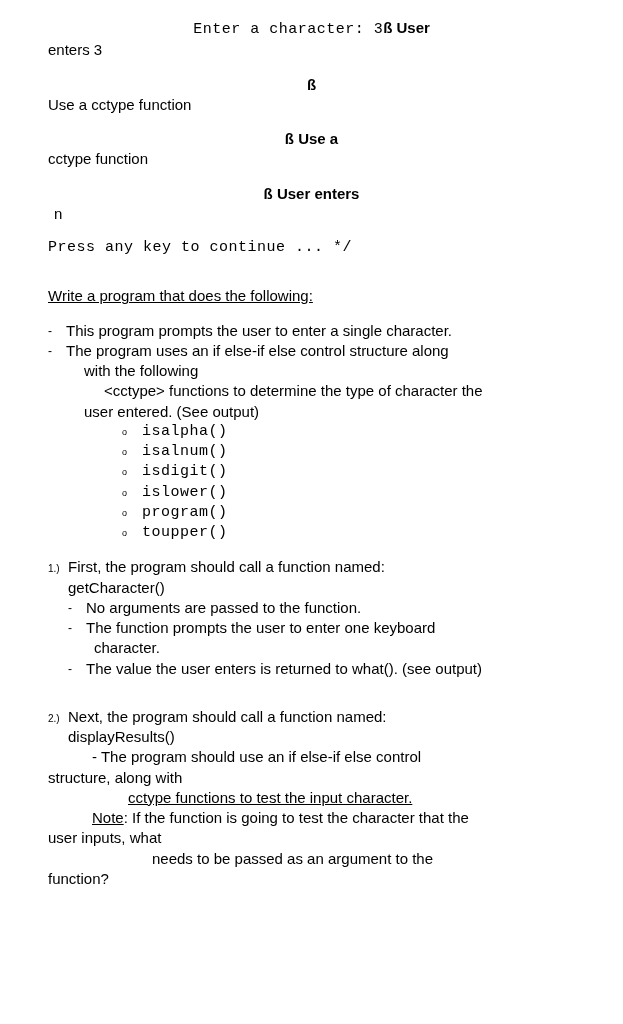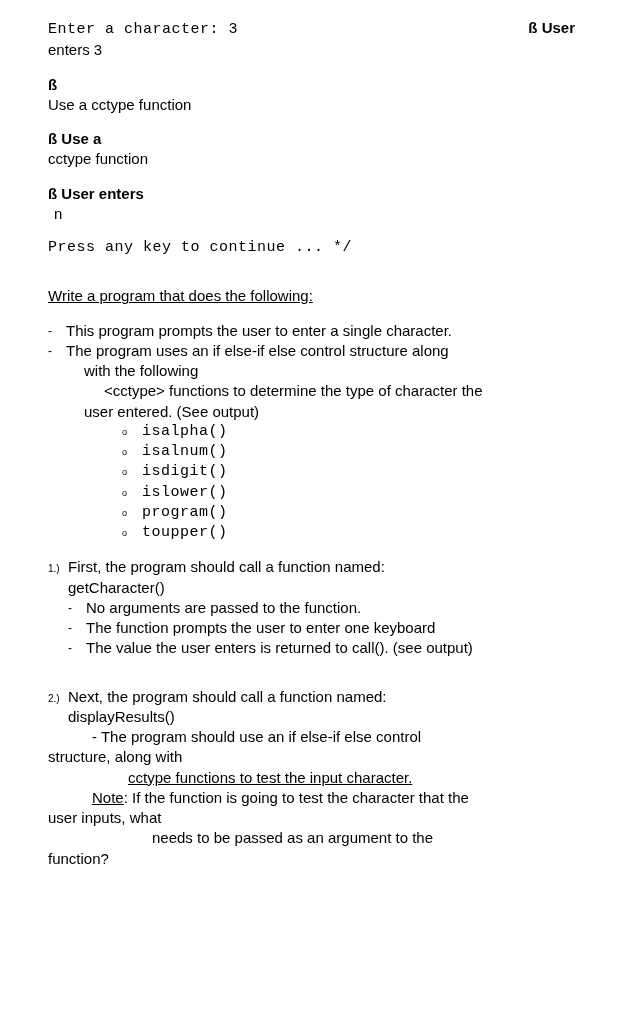--- a/index.html
+++ b/index.html
@@ -20,21 +20,21 @@
     font-family: "Courier New", Courier, monospace;
     font-size: 15px;
     letter-spacing: 0.5px;
   }
   .sans {
     font-family: Arial, Helvetica, sans-serif;
     font-size: 15px;
   }
   .gap-md { height: 14px; }
   .gap-lg { height: 28px; }
-  .row { display: flex; justify-content: space-between; align-items: baseline; width: 100%; }
+  .row { display: flex; justify-content: center; align-items: baseline; width: 100%; }
   .row-tight { display: flex; align-items: baseline; width: 100%; }
   .annot { white-space: nowrap; font-weight: bold; }
   .underline { text-decoration: underline; }
   .bold { font-weight: normal; }
   .indent-1 { padding-left: 36px; }
   .indent-2 { padding-left: 56px; }
   .indent-3 { padding-left: 74px; }
   .dash-item { display: flex; }
   .dash-bullet { width: 18px; flex: 0 0 18px; font-family: Arial, sans-serif; font-size: 12px; padding-top: 2px; }
   .dash-content { flex: 1; }
@@ -135,23 +135,24 @@
 
 <div class="sub-indent">
   <div class="dash-item">
     <span class="dash-bullet">-</span>
     <span class="sans dash-content">No arguments are passed to the function.</span>
   </div>
   <div class="dash-item">
     <span class="dash-bullet">-</span>
     <span class="sans dash-content">The function prompts the user to enter one keyboard</span>
   </div>
+  <div class="sans" style="padding-left:26px;">character.</div>
   <div class="dash-item">
     <span class="dash-bullet">-</span>
-    <span class="sans dash-content">The value the user enters is returned to call().  (see output)</span>
+    <span class="sans dash-content">The value the user enters is returned to what().  (see output)</span>
   </div>
 </div>
 
 <div class="gap-lg"></div>
 
 <div class="row-tight">
   <span class="num-tiny">2.)</span>
   <span class="sans">Next, the program should call a function named:</span>
 </div>
 <div class="sans bold sub-indent">displayResults()</div>

